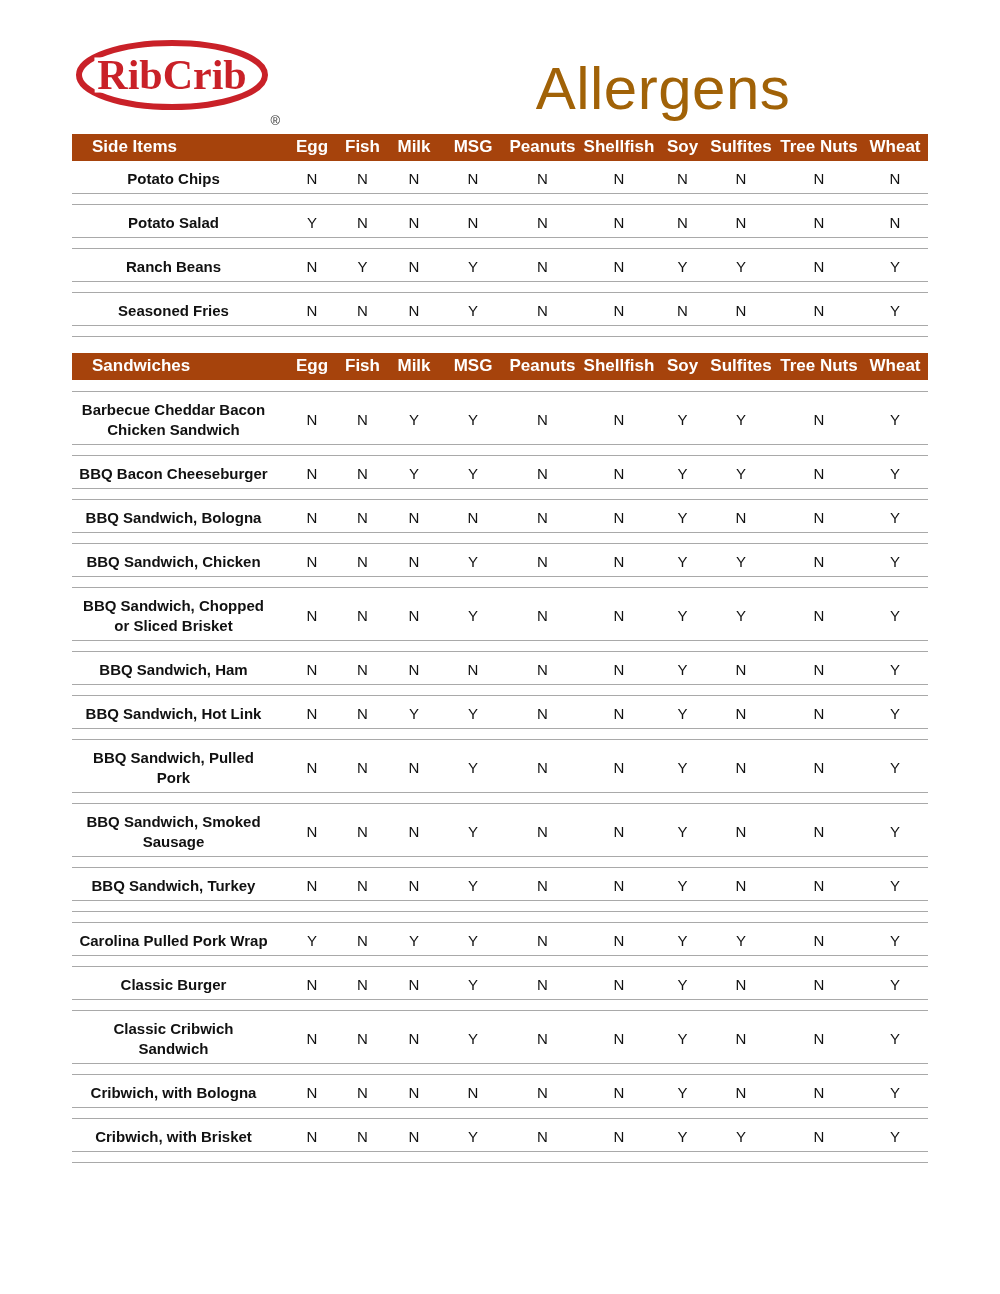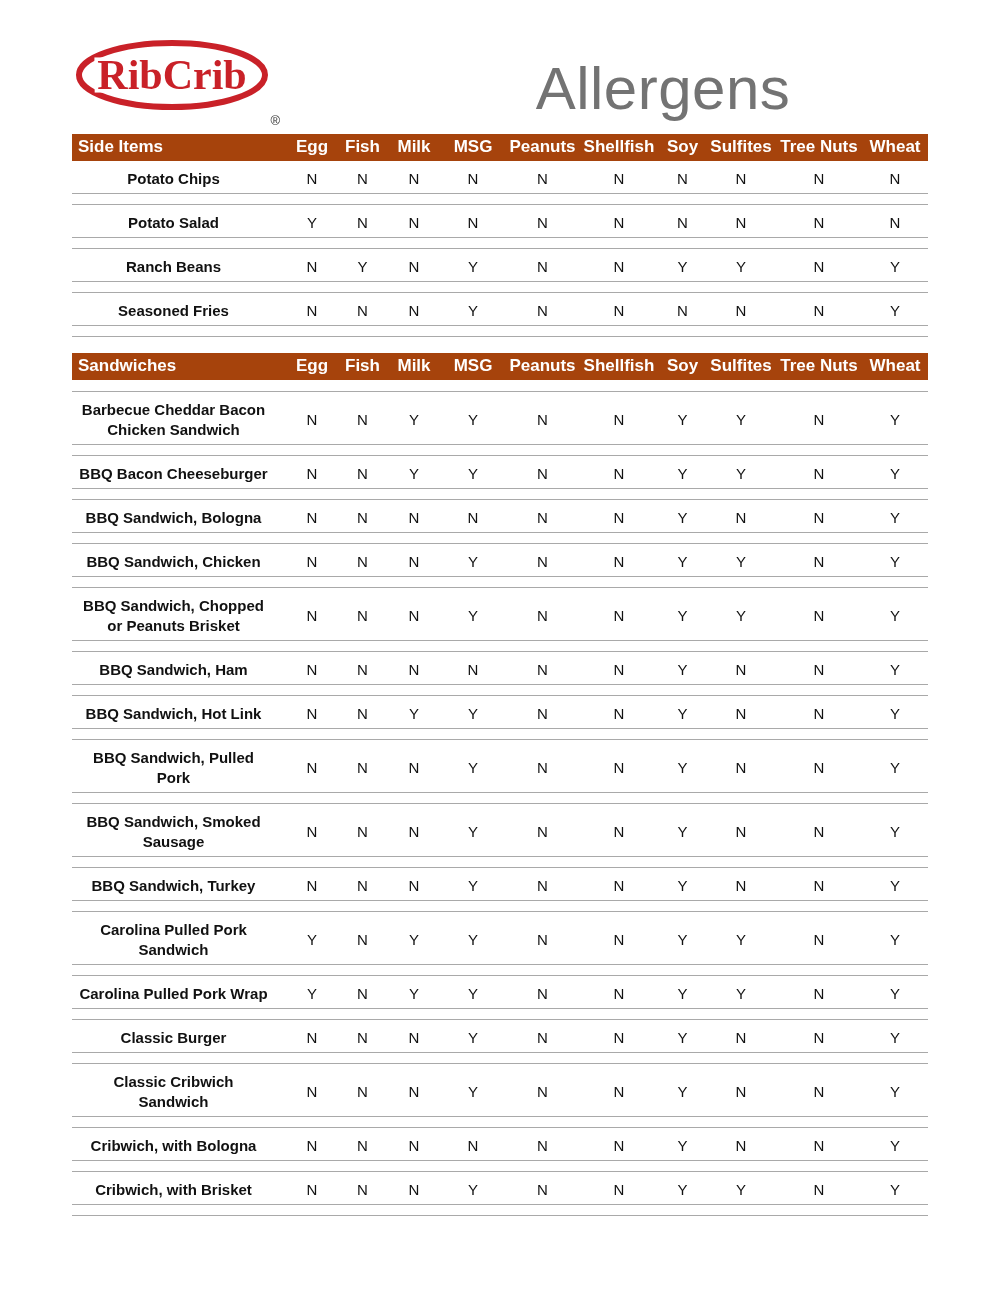--- a/index.html
+++ b/index.html
@@ -15,26 +15,26 @@
     font-family:"Liberation Sans", sans-serif;color:var(--ink);
   }
   .header{display:flex;align-items:flex-end;padding:34px 72px 8px 74px;}
   .logo-wrap{position:relative;width:196px;flex:0 0 auto;}
   .logo{display:block;}
   .logo ellipse{stroke:var(--brand);}
   .logo text{fill:var(--brand);stroke:#ffffff;stroke-width:7px;paint-order:stroke;
     font-family:"Liberation Serif", serif;font-weight:bold;}
   .reg{position:absolute;right:-10px;bottom:-8px;font-size:13px;color:#333;}
   .page-title{flex:1;text-align:center;margin:2px 0 0 128px;font-size:60px;
-    font-weight:normal;color:#737373;letter-spacing:0.5px;line-height:1.05;}
+    font-weight:normal;color:#a16207;letter-spacing:0.5px;line-height:1.05;}
   .content{padding:6px 0 0 72px;}
   table.allergen-table{border-collapse:collapse;table-layout:fixed;width:856px;margin:0 0 16px 0;}
   thead th{background:var(--bar);color:#ffffff;font-weight:bold;font-size:17px;
     padding:3px 2px 4px;text-align:center;vertical-align:middle;}
-  thead th.name-col{text-align:left;font-size:17px;padding-left:6px;}
+  thead th.name-col{text-align:left;font-size:17px;padding-left:20px;}
   tbody td{font-size:15px;text-align:center;vertical-align:middle;
     border-bottom:1px solid var(--line);padding:8px 2px 4px;line-height:20px;}
   tbody td.item-name{text-align:center;font-weight:bold;padding-left:6px;padding-right:18px;}
   tr.spacer td{height:11px;padding:0;border-bottom:1px solid var(--line);}
 </style>
 </head>
 <body>
 
 <div class="header">
   <div class="logo-wrap">
@@ -235,21 +235,21 @@
           <td>N</td>
           <td>Y</td>
           <td>Y</td>
           <td>N</td>
           <td>Y</td>
         </tr>
         <tr class="spacer">
           <td colspan="11"></td>
         </tr>
         <tr>
-          <td class="item-name">BBQ Sandwich, Chopped or Peanuts Brisket</td>
+          <td class="item-name">BBQ Sandwich, Chopped or Sliced Brisket</td>
           <td>N</td>
           <td>N</td>
           <td>N</td>
           <td>Y</td>
           <td>N</td>
           <td>N</td>
           <td>Y</td>
           <td>Y</td>
           <td>N</td>
           <td>Y</td>
@@ -329,33 +329,20 @@
           <td>Y</td>
           <td>N</td>
           <td>N</td>
           <td>Y</td>
           <td>N</td>
           <td>N</td>
           <td>Y</td>
         </tr>
         <tr class="spacer">
           <td colspan="11"></td>
-        </tr>
-        <tr>
-          <td class="item-name">Carolina Pulled Pork Sandwich</td>
-          <td>Y</td>
-          <td>N</td>
-          <td>Y</td>
-          <td>Y</td>
-          <td>N</td>
-          <td>N</td>
-          <td>Y</td>
-          <td>Y</td>
-          <td>N</td>
-          <td>Y</td>
         </tr>
         <tr class="spacer">
           <td colspan="11"></td>
         </tr>
         <tr>
           <td class="item-name">Carolina Pulled Pork Wrap</td>
           <td>Y</td>
           <td>N</td>
           <td>Y</td>
           <td>Y</td>

